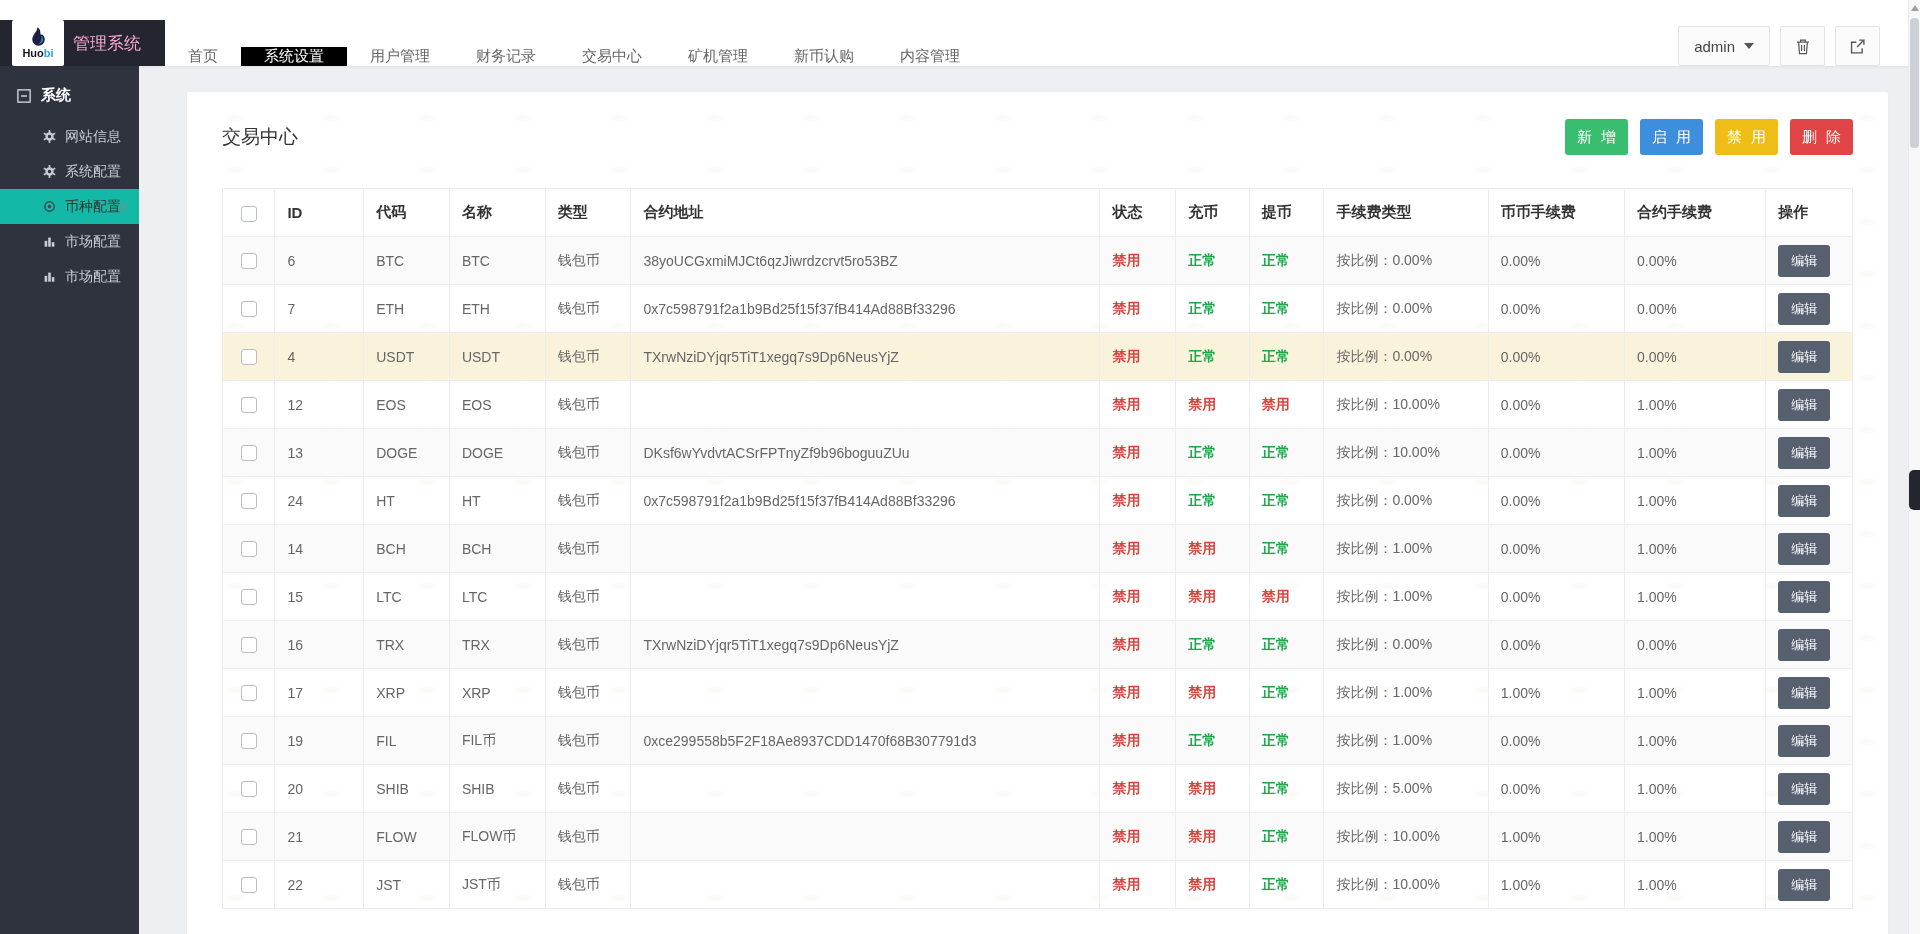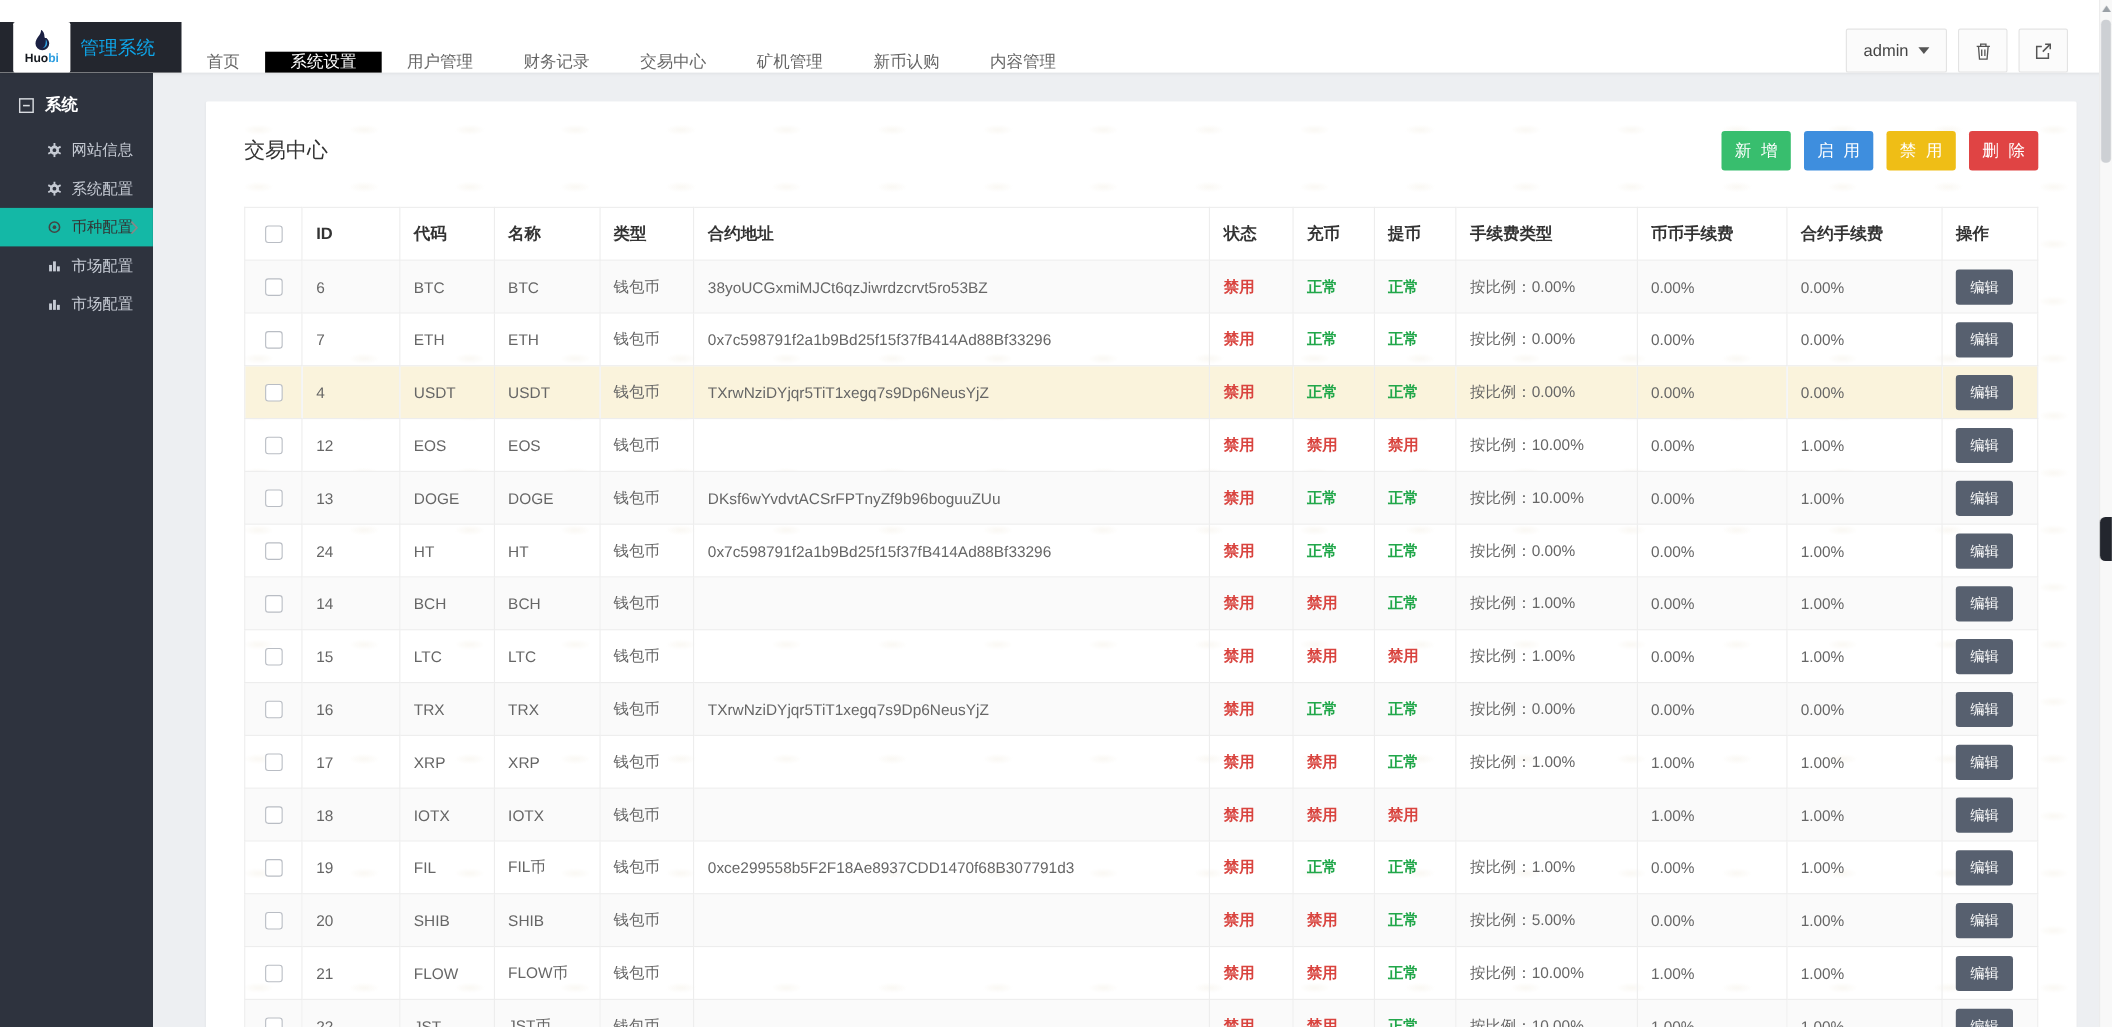--- a/index.html
+++ b/index.html
@@ -6,21 +6,21 @@
 html,body{width:1920px;height:934px;overflow:hidden;}
 body{font-family:"Liberation Sans","DejaVu Sans",sans-serif;background:#edeff2;font-size:14px;color:#333;}
 
 
 .topbar{position:fixed;top:0;left:0;width:1920px;height:66px;background:#fff;display:flex;align-items:flex-end;z-index:10;box-shadow:0 1px 3px rgba(0,0,0,.06);}
 .logo{width:165px;background:#23262E;display:flex;align-items:center;gap:9px;padding-left:12px;flex:none;}
 .logo-badge{width:52px;height:46px;background:#fff;border-radius:2px;display:flex;flex-direction:column;align-items:center;justify-content:center;gap:1px;}
 .htext{font-size:11px;font-weight:bold;line-height:1;}
 .htext .huo{color:#15191f;}
 .htext .bi{color:#2f9fe0;}
-.brand{color:#0ea5e9;font-size:17px;}
+.brand{color:#f9a8d4;font-size:17px;}
 .topnav{display:flex;align-items:stretch;}
 .nav-item{padding:0 23px;display:flex;align-items:center;font-size:15px;color:#666;cursor:pointer;}
 .nav-item.active{background:#000000;color:#fff;}
 .topbar-right{margin-left:auto;display:flex;align-items:center;gap:10px;margin-right:40px;}
 .tb-btn{height:40px;border:1px solid #e3e3e3;background:#fbfbfb;border-radius:2px;display:flex;align-items:center;justify-content:center;color:#444;font-size:15px;cursor:pointer;font-family:inherit;}
 .tb-btn.admin{padding:0 15px;gap:9px;}
 .tb-btn.iconbtn{width:45px;}
 .caret{width:0;height:0;border-left:5px solid transparent;border-right:5px solid transparent;border-top:6px solid #555;}
 
 
@@ -377,35 +377,20 @@
             <td class="st" style="color:#D9443F">禁用</td>
             <td class="st" style="color:#D9443F">禁用</td>
             <td class="st" style="color:#21A74A">正常</td>
             <td>按比例：1.00%</td>
             <td>1.00%</td>
             <td>1.00%</td>
             <td><button class="edit-btn">编辑</button></td>
           </tr>
           <tr>
             <td class="c-check"><span class="checkbox"></span></td>
-            <td>18</td>
-            <td>IOTX</td>
-            <td>IOTX</td>
-            <td>钱包币</td>
-            <td></td>
-            <td class="st" style="color:#D9443F">禁用</td>
-            <td class="st" style="color:#D9443F">禁用</td>
-            <td class="st" style="color:#D9443F">禁用</td>
-            <td></td>
-            <td>1.00%</td>
-            <td>1.00%</td>
-            <td><button class="edit-btn">编辑</button></td>
-          </tr>
-          <tr>
-            <td class="c-check"><span class="checkbox"></span></td>
             <td>19</td>
             <td>FIL</td>
             <td>FIL币</td>
             <td>钱包币</td>
             <td>0xce299558b5F2F18Ae8937CDD1470f68B307791d3</td>
             <td class="st" style="color:#D9443F">禁用</td>
             <td class="st" style="color:#21A74A">正常</td>
             <td class="st" style="color:#21A74A">正常</td>
             <td>按比例：1.00%</td>
             <td>0.00%</td>

